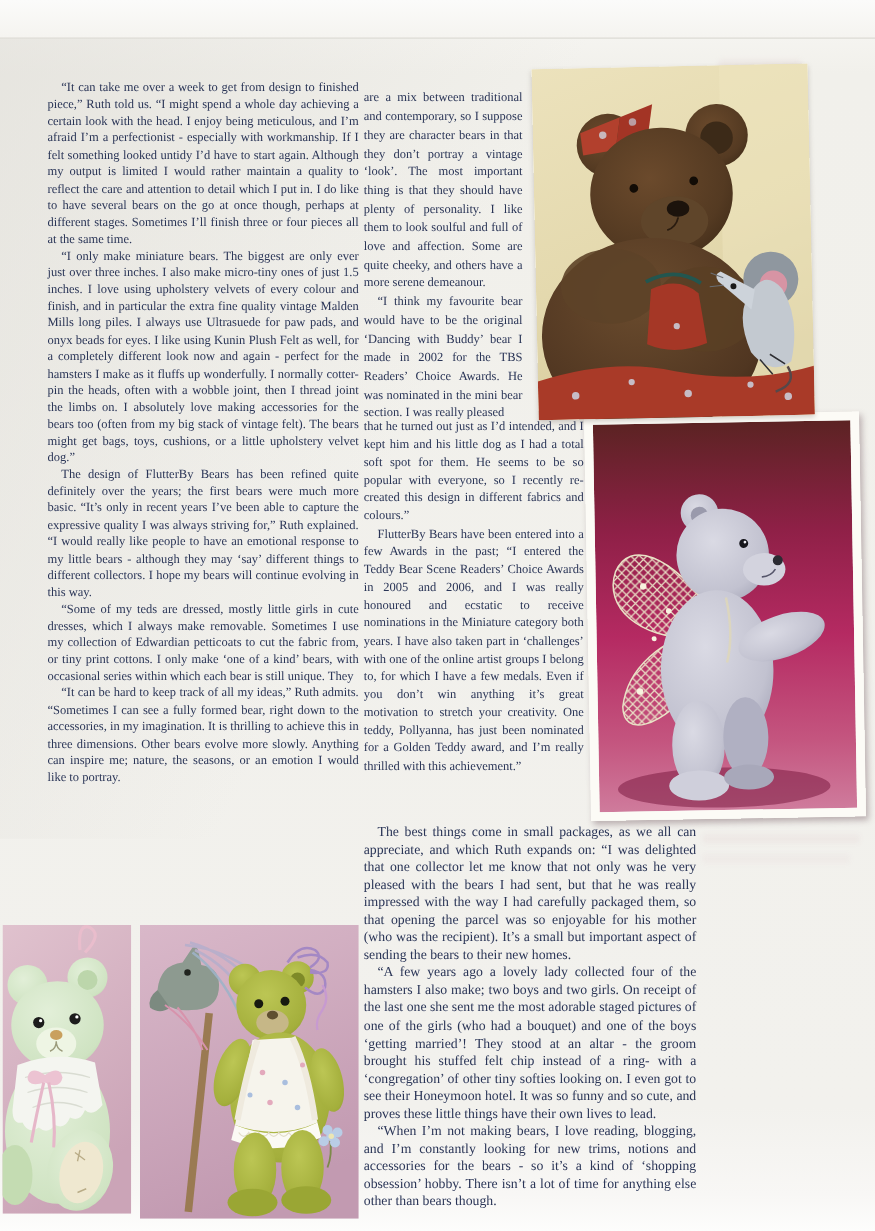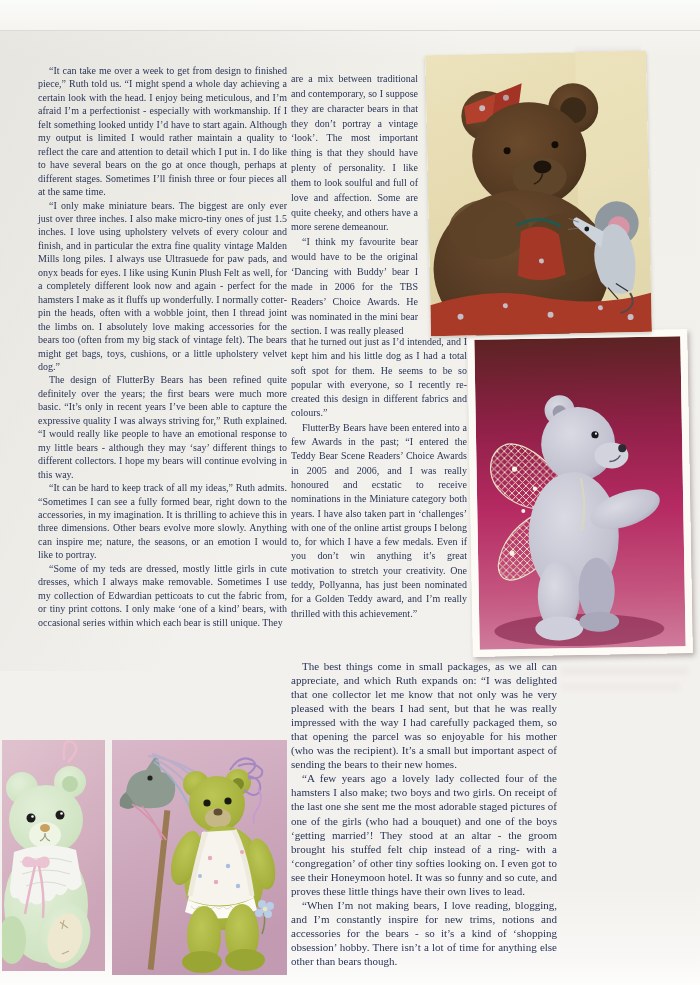--- a/index.html
+++ b/index.html
@@ -50,38 +50,38 @@
   <div class="sheen"></div>
 
   <div class="ghost g1"></div>
   <div class="ghost g2"></div>
   <div class="ghost g3"></div>
 
   <div class="textcol col-left">
     <p class="ind">“It can take me over a week to get from design to finished piece,” Ruth told us. “I might spend a whole day achieving a certain look with the head. I enjoy being meticulous, and I’m afraid I’m a perfectionist - especially with workmanship. If I felt something looked untidy I’d have to start again. Although my output is limited I would rather maintain a quality to reflect the care and attention to detail which I put in. I do like to have several bears on the go at once though, perhaps at different stages. Sometimes I’ll finish three or four pieces all at the same time.</p>
     <p class="ind">“I only make miniature bears. The biggest are only ever just over three inches. I also make micro-tiny ones of just 1.5 inches. I love using upholstery velvets of every colour and finish, and in particular the extra fine quality vintage Malden Mills long piles. I always use Ultrasuede for paw pads, and onyx beads for eyes. I like using Kunin Plush Felt as well, for a completely different look now and again - perfect for the hamsters I make as it fluffs up wonderfully. I normally cotter-pin the heads, often with a wobble joint, then I thread joint the limbs on. I absolutely love making accessories for the bears too (often from my big stack of vintage felt). The bears might get bags, toys, cushions, or a little upholstery velvet dog.”</p>
     <p class="ind">The design of FlutterBy Bears has been refined quite definitely over the years; the first bears were much more basic. “It’s only in recent years I’ve been able to capture the expressive quality I was always striving for,” Ruth explained. “I would really like people to have an emotional response to my little bears - although they may ‘say’ different things to different collectors. I hope my bears will continue evolving in this way.</p>
+    <p class="ind">“Some of my teds are dressed, mostly little girls in cute dresses, which I always make removable. Sometimes I use my collection of Edwardian petticoats to cut the fabric from, or tiny print cottons. I only make ‘one of a kind’ bears, with occasional series within which each bear is still unique. They</p>
     <p class="ind">“It can be hard to keep track of all my ideas,” Ruth admits. “Sometimes I can see a fully formed bear, right down to the accessories, in my imagination. It is thrilling to achieve this in three dimensions. Other bears evolve more slowly. Anything can inspire me; nature, the seasons, or an emotion I would like to portray.</p>
-    <p class="ind">“Some of my teds are dressed, mostly little girls in cute dresses, which I always make removable. Sometimes I use my collection of Edwardian petticoats to cut the fabric from, or tiny print cottons. I only make ‘one of a kind’ bears, with occasional series within which each bear is still unique. They</p>
   </div>
 
   <div class="textcol col-rtop">
     <p>are a mix between traditional and contemporary, so I suppose they are character bears in that they don’t portray a vintage ‘look’. The most important thing is that they should have plenty of personality. I like them to look soulful and full of love and affection. Some are quite cheeky, and others have a more serene demeanour.</p>
-    <p class="ind">“I think my favourite bear would have to be the original ‘Dancing with Buddy’ bear I made in 2006 for the TBS Readers’ Choice Awards. He was nominated in the mini bear section. I was really pleased</p>
+    <p class="ind">“I think my favourite bear would have to be the original ‘Dancing with Buddy’ bear I made in 2002 for the TBS Readers’ Choice Awards. He was nominated in the mini bear section. I was really pleased</p>
   </div>
 
   <div class="textcol col-rmid">
     <p>that he turned out just as I’d intended, and I kept him and his little dog as I had a total soft spot for them. He seems to be so popular with everyone, so I recently re-created this design in different fabrics and colours.”</p>
     <p class="ind">FlutterBy Bears have been entered into a few Awards in the past; “I entered the Teddy Bear Scene Readers’ Choice Awards in 2005 and 2006, and I was really honoured and ecstatic to receive nominations in the Miniature category both years. I have also taken part in ‘challenges’ with one of the online artist groups I belong to, for which I have a few medals. Even if you don’t win anything it’s great motivation to stretch your creativity. One teddy, Pollyanna, has just been nominated for a Golden Teddy award, and I’m really thrilled with this achievement.”</p>
   </div>
 
   <div class="textcol col-rbot">
     <p class="ind">The best things come in small packages, as we all can appreciate, and which Ruth expands on: “I was delighted that one collector let me know that not only was he very pleased with the bears I had sent, but that he was really impressed with the way I had carefully packaged them, so that opening the parcel was so enjoyable for his mother (who was the recipient). It’s a small but important aspect of sending the bears to their new homes.</p>
     <p class="ind">“A few years ago a lovely lady collected four of the hamsters I also make; two boys and two girls. On receipt of the last one she sent me the most adorable staged pictures of one of the girls (who had a bouquet) and one of the boys ‘getting married’! They stood at an altar - the groom brought his stuffed felt chip instead of a ring- with a ‘congregation’ of other tiny softies looking on. I even got to see their Honeymoon hotel. It was so funny and so cute, and proves these little things have their own lives to lead.</p>
-    <p class="ind">“When I’m not making bears, I love reading, blogging, and I’m constantly inspire for new trims, notions and accessories for the bears - so it’s a kind of ‘shopping obsession’ hobby. There isn’t a lot of time for anything else other than bears though.</p>
+    <p class="ind">“When I’m not making bears, I love reading, blogging, and I’m constantly looking for new trims, notions and accessories for the bears - so it’s a kind of ‘shopping obsession’ hobby. There isn’t a lot of time for anything else other than bears though.</p>
   </div>
 
   <div class="photo" id="photo-brown" role="img" aria-label="Brown teddy bear in red floral dress holding a grey felt mouse">
     <svg width="221" height="281" viewBox="0 0 221 281">
       <defs>
         <linearGradient id="p1bg" x1="0" y1="0" x2="0.3" y2="1">
           <stop offset="0" stop-color="#ece2bc"></stop>
             <stop offset="0.6" stop-color="#e4d9ae"></stop>
             <stop offset="1" stop-color="#d8cc9e"></stop>
         </linearGradient>

